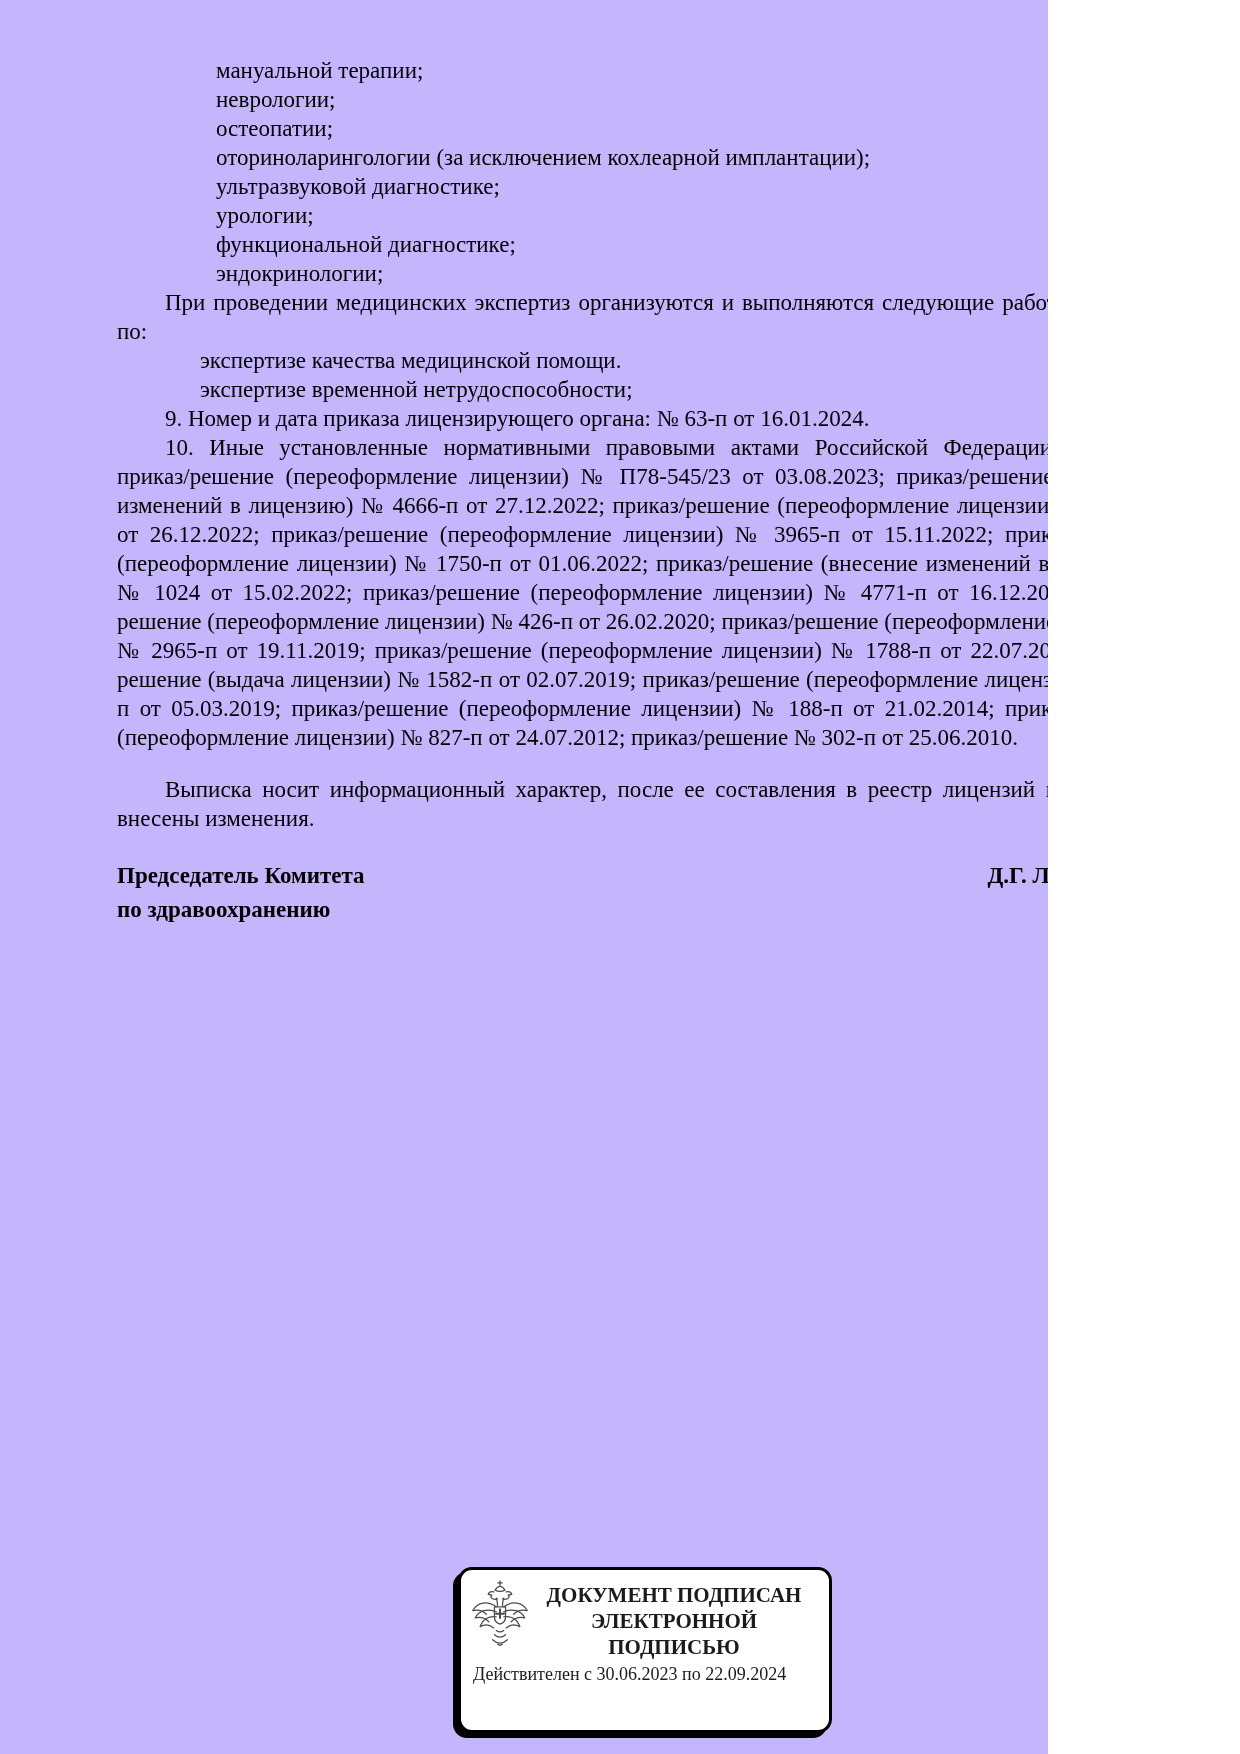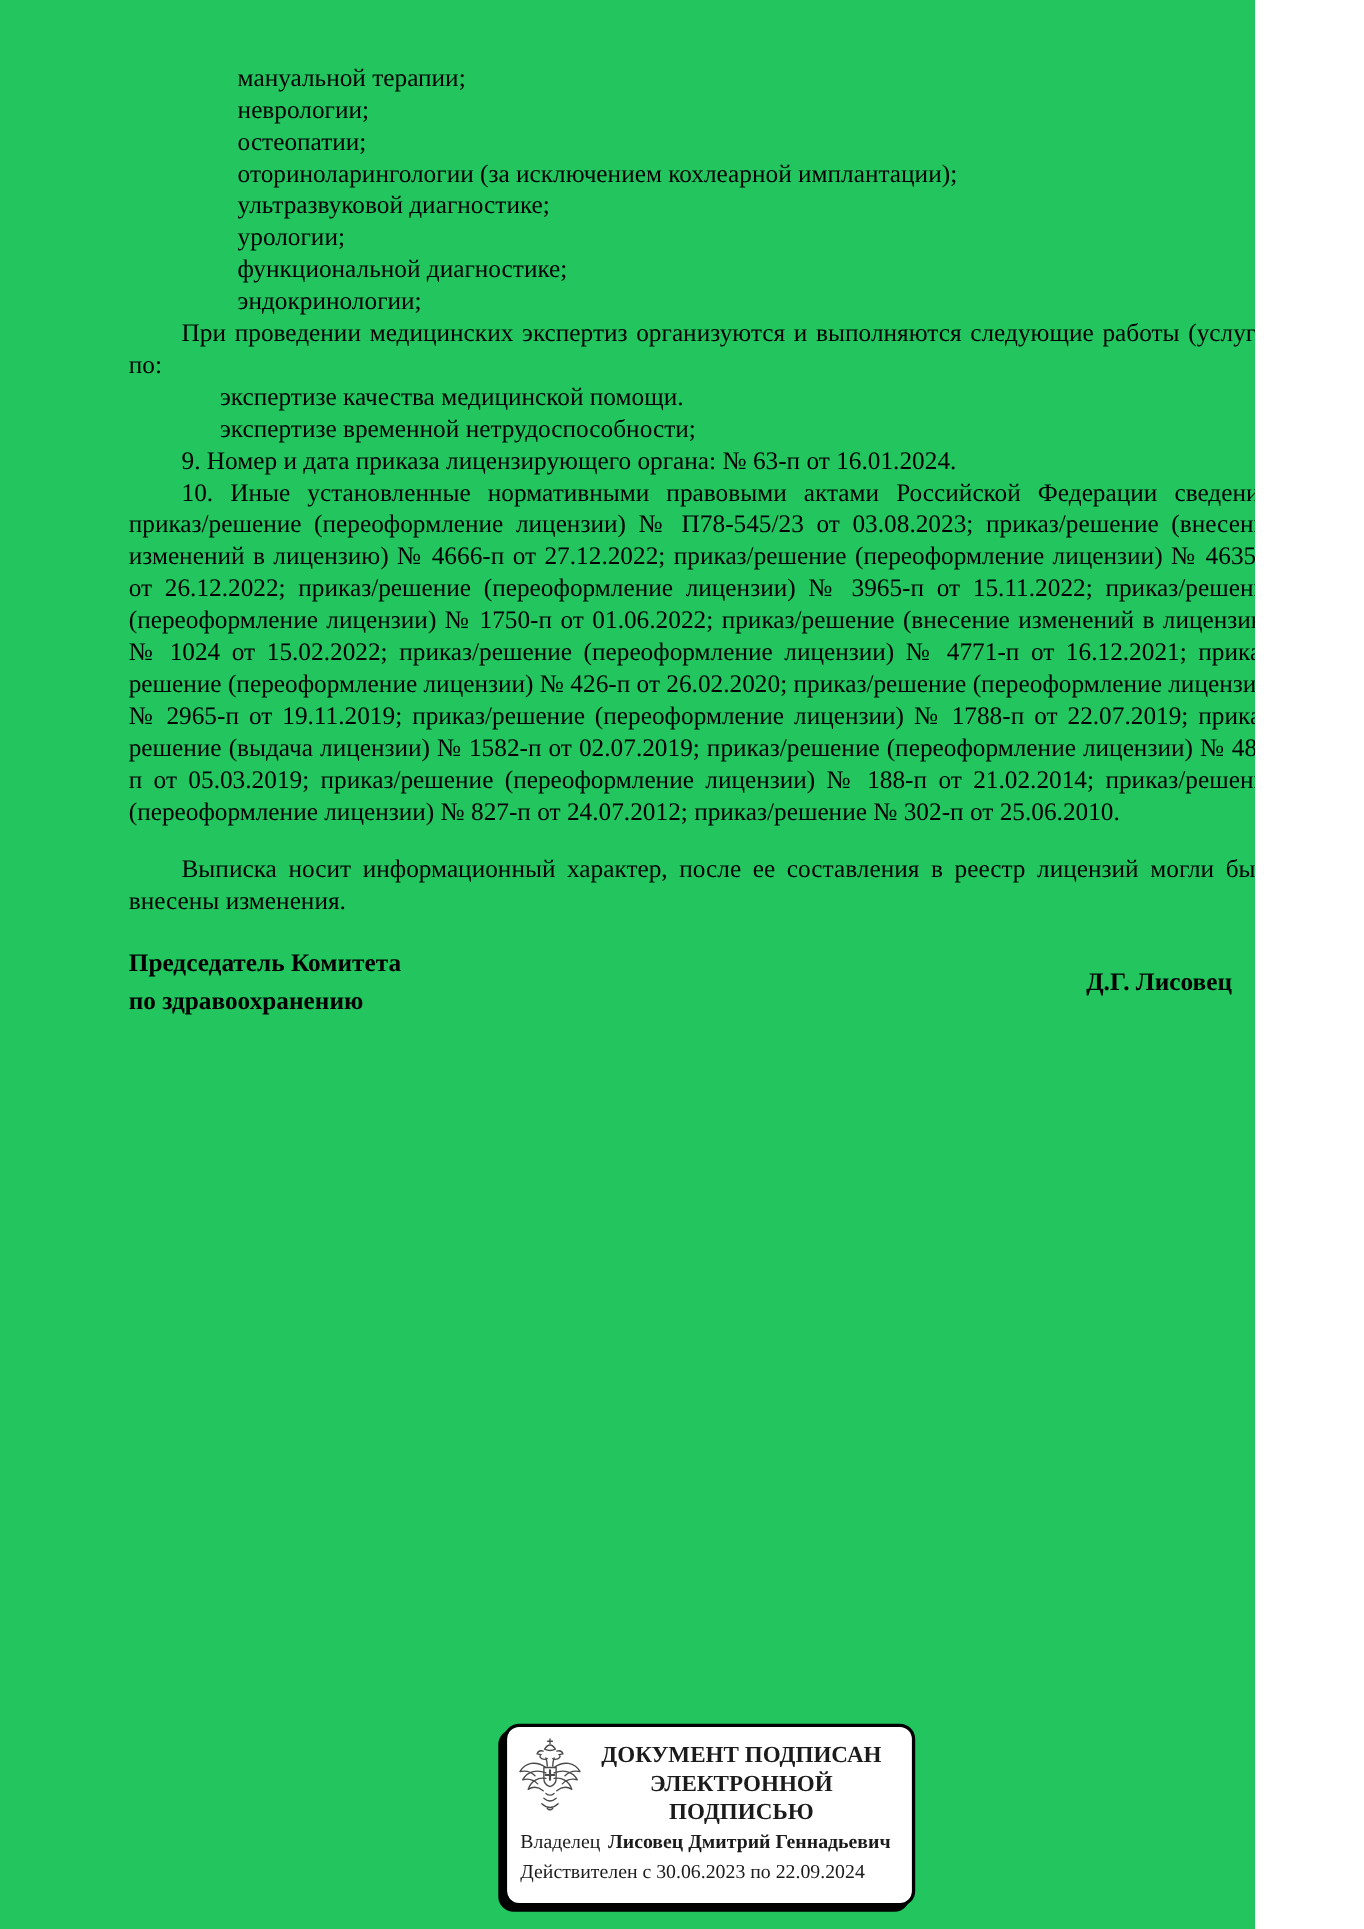--- a/index.html
+++ b/index.html
@@ -1,33 +1,33 @@
 <!DOCTYPE html>
 <html><head>
 <meta charset="utf-8">
 <style>
   html,body{margin:0;padding:0;background:#ffffff;}
   .page{
     position:relative;
-    width:1141px;height:1754px;
-    background:#22c55e;
+    width:1048px;height:1754px;
+    background:#c4b5fd;
     font-family:"Liberation Serif","DejaVu Serif",serif;
     color:#000000;
     overflow:hidden;
   }
   .content{position:absolute;left:117px;top:56px;width:1045px;}
   ul{list-style:none;margin:0;padding:0;}
   .line,.para{font-size:23px;line-height:29px;margin:0;}
   .specialties{padding-left:99px;}
   .expertise{padding-left:83px;}
   .indent{text-indent:48px;}
   .justify{text-align:justify;}
   .disclaimer{margin-top:23px;}
   .signature{
-    display:flex;justify-content:space-between;align-items:center;
+    display:flex;justify-content:space-between;align-items:flex-start;
     margin-top:26px;
     font-weight:bold;font-size:23px;line-height:34px;
   }
   .sig-name{padding-right:42px;white-space:nowrap;}
   .stamp{
     position:absolute;left:458px;top:1567px;
     width:368px;height:160px;
     border:3px solid #000000;border-radius:14px;
     box-shadow:-5px 5px 0 #000000;
     background:#ffffff;
@@ -104,19 +104,16 @@
           <path d="M44 84 q6 5 12 0 M41 91 q9 8 18 0 M38 99 q12 11 24 0"></path>
           <path d="M46 106 q4 4 8 0"></path>
         </g>
       </svg>
       <div class="stamp-title">
         <div>ДОКУМЕНТ ПОДПИСАН</div>
         <div>ЭЛЕКТРОННОЙ ПОДПИСЬЮ</div>
       </div>
     </div>
     <div class="stamp-info">
-      <div class="info-line">
-        <span class="lbl">Владелец</span><span class="bold">Лисовец Дмитрий Геннадьевич</span>
-      </div>
       <div class="info-line">Действителен с 30.06.2023 по 22.09.2024</div>
     </div>
   </div>
 </div>
 
 </body></html>

